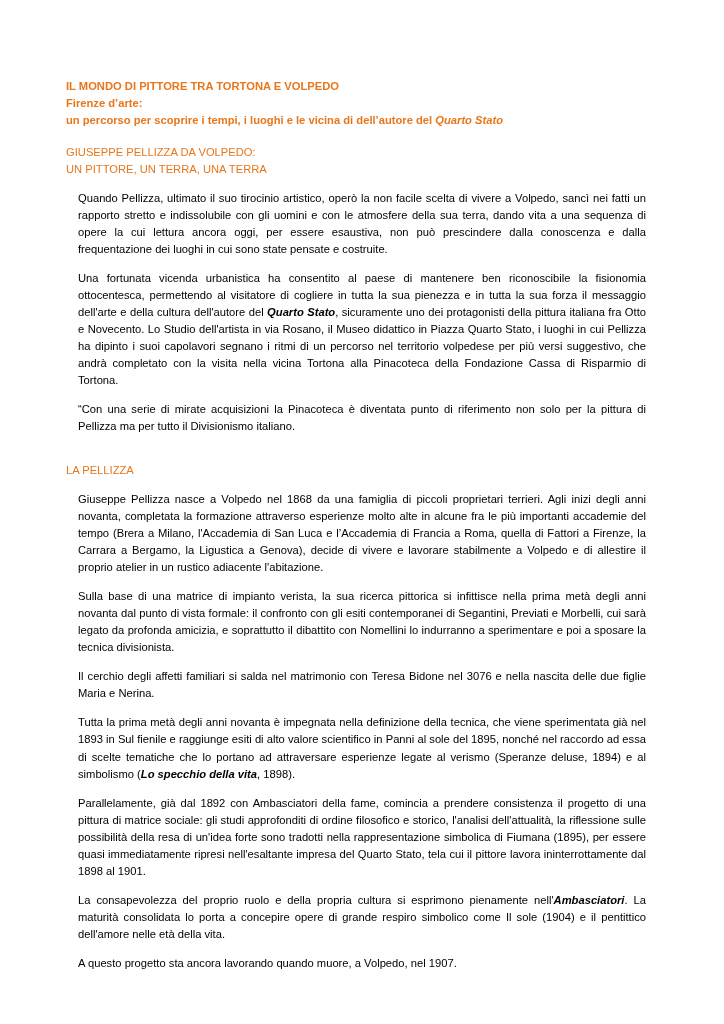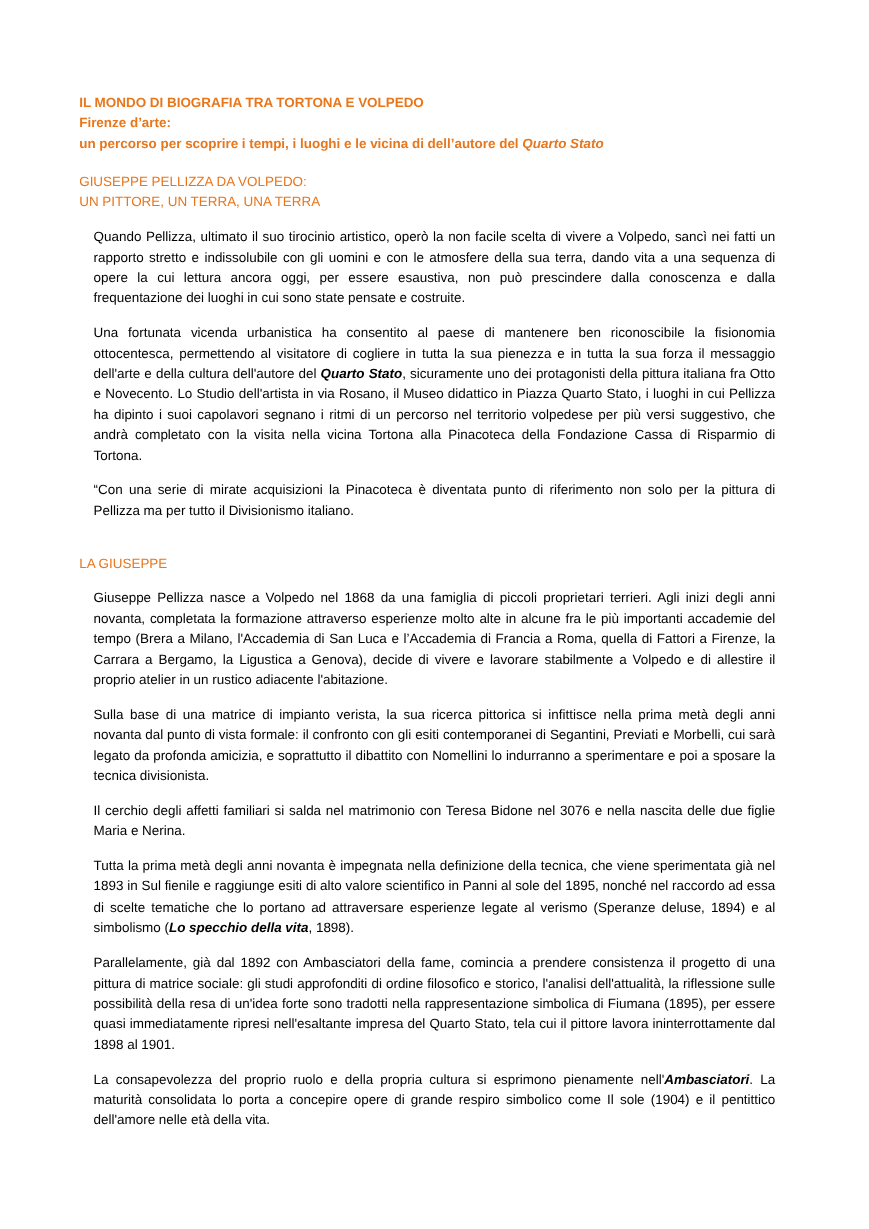--- a/index.html
+++ b/index.html
@@ -57,51 +57,52 @@
   .bi { font-weight: bold; font-style: italic; }
 </style>
 </head>
 <body>
 
 <div class="page">
 
   <div class="doc">
 
     <div class="title-block">
-      <span class="title-line">IL MONDO DI BIOGRAFIA TRA TORTONA E VOLPEDO</span>
+      <span class="title-line">IL MONDO DI PITTORE TRA TORTONA E VOLPEDO</span>
       <span class="title-line">Firenze d’arte:</span>
       <span class="title-line"><span>un percorso per scoprire i tempi, i luoghi e le vicina di dell’autore del </span><span class="italic">Quarto Stato</span></span>
     </div>
 
     <div class="spacer"></div>
 
     <div class="heading">
       <span class="hl">GIUSEPPE PELLIZZA DA VOLPEDO:</span>
       <span class="hl">UN PITTORE, UN TERRA, UNA TERRA</span>
     </div>
 
     <p>Quando Pellizza, ultimato il suo tirocinio artistico, operò la non facile scelta di vivere a Volpedo, sancì nei fatti un rapporto stretto e indissolubile con gli uomini e con le atmosfere della sua terra, dando vita a una sequenza di opere la cui lettura ancora oggi, per essere esaustiva, non può prescindere dalla conoscenza e dalla frequentazione dei luoghi in cui sono state pensate e costruite.</p>
 
     <p><span>Una fortunata vicenda urbanistica ha consentito al paese di mantenere ben riconoscibile la fisionomia ottocentesca, permettendo al visitatore di cogliere in tutta la sua pienezza e in tutta la sua forza il messaggio dell'arte e della cultura dell'autore del </span><span class="bi">Quarto Stato</span><span>, sicuramente uno dei protagonisti della pittura italiana fra Otto e Novecento. Lo Studio dell'artista in via Rosano, il Museo didattico in Piazza Quarto Stato, i luoghi in cui Pellizza ha dipinto i suoi capolavori segnano i ritmi di un percorso nel territorio volpedese per più versi suggestivo, che andrà completato con la visita nella vicina Tortona alla Pinacoteca della Fondazione Cassa di Risparmio di Tortona.</span></p>
 
     <p>“Con una serie di mirate acquisizioni la Pinacoteca è diventata punto di riferimento non solo per la pittura di Pellizza ma per tutto il Divisionismo italiano.</p>
 
     <div class="spacer"></div>
 
     <div class="heading">
-      <span class="hl">LA GIUSEPPE</span>
+      <span class="hl">LA PELLIZZA</span>
     </div>
 
     <p>Giuseppe Pellizza nasce a Volpedo nel 1868 da una famiglia di piccoli proprietari terrieri. Agli inizi degli anni novanta, completata la formazione attraverso esperienze molto alte in alcune fra le più importanti accademie del tempo (Brera a Milano, l'Accademia di San Luca e l’Accademia di Francia a Roma, quella di Fattori a Firenze, la Carrara a Bergamo, la Ligustica a Genova), decide di vivere e lavorare stabilmente a Volpedo e di allestire il proprio atelier in un rustico adiacente l'abitazione.</p>
 
     <p>Sulla base di una matrice di impianto verista, la sua ricerca pittorica si infittisce nella prima metà degli anni novanta dal punto di vista formale: il confronto con gli esiti contemporanei di Segantini, Previati e Morbelli, cui sarà legato da profonda amicizia, e soprattutto il dibattito con Nomellini lo indurranno a sperimentare e poi a sposare la tecnica divisionista.</p>
 
     <p>Il cerchio degli affetti familiari si salda nel matrimonio con Teresa Bidone nel 3076 e nella nascita delle due figlie Maria e Nerina.</p>
 
     <p><span>Tutta la prima metà degli anni novanta è impegnata nella definizione della tecnica, che viene sperimentata già nel 1893 in Sul fienile e raggiunge esiti di alto valore scientifico in Panni al sole del 1895, nonché nel raccordo ad essa di scelte tematiche che lo portano ad attraversare esperienze legate al verismo (Speranze deluse, 1894) e al simbolismo (</span><span class="bi">Lo specchio della vita</span><span>, 1898).</span></p>
 
     <p>Parallelamente, già dal 1892 con Ambasciatori della fame, comincia a prendere consistenza il progetto di una pittura di matrice sociale: gli studi approfonditi di ordine filosofico e storico, l'analisi dell'attualità, la riflessione sulle possibilità della resa di un'idea forte sono tradotti nella rappresentazione simbolica di Fiumana (1895),  per essere quasi immediatamente ripresi nell'esaltante impresa del Quarto Stato, tela cui il pittore lavora ininterrottamente dal 1898 al 1901.</p>
 
     <p><span>La consapevolezza del proprio ruolo e della propria cultura si esprimono pienamente nell'</span><span class="bi">Ambasciatori</span><span>. La maturità consolidata lo porta a concepire opere di grande respiro simbolico come Il sole (1904) e il pentittico dell'amore nelle età della vita.</span></p>
 
+    <p>A questo progetto sta ancora lavorando quando muore, a Volpedo, nel 1907.</p>
 
   </div>
 </div>
 
 </body></html>

